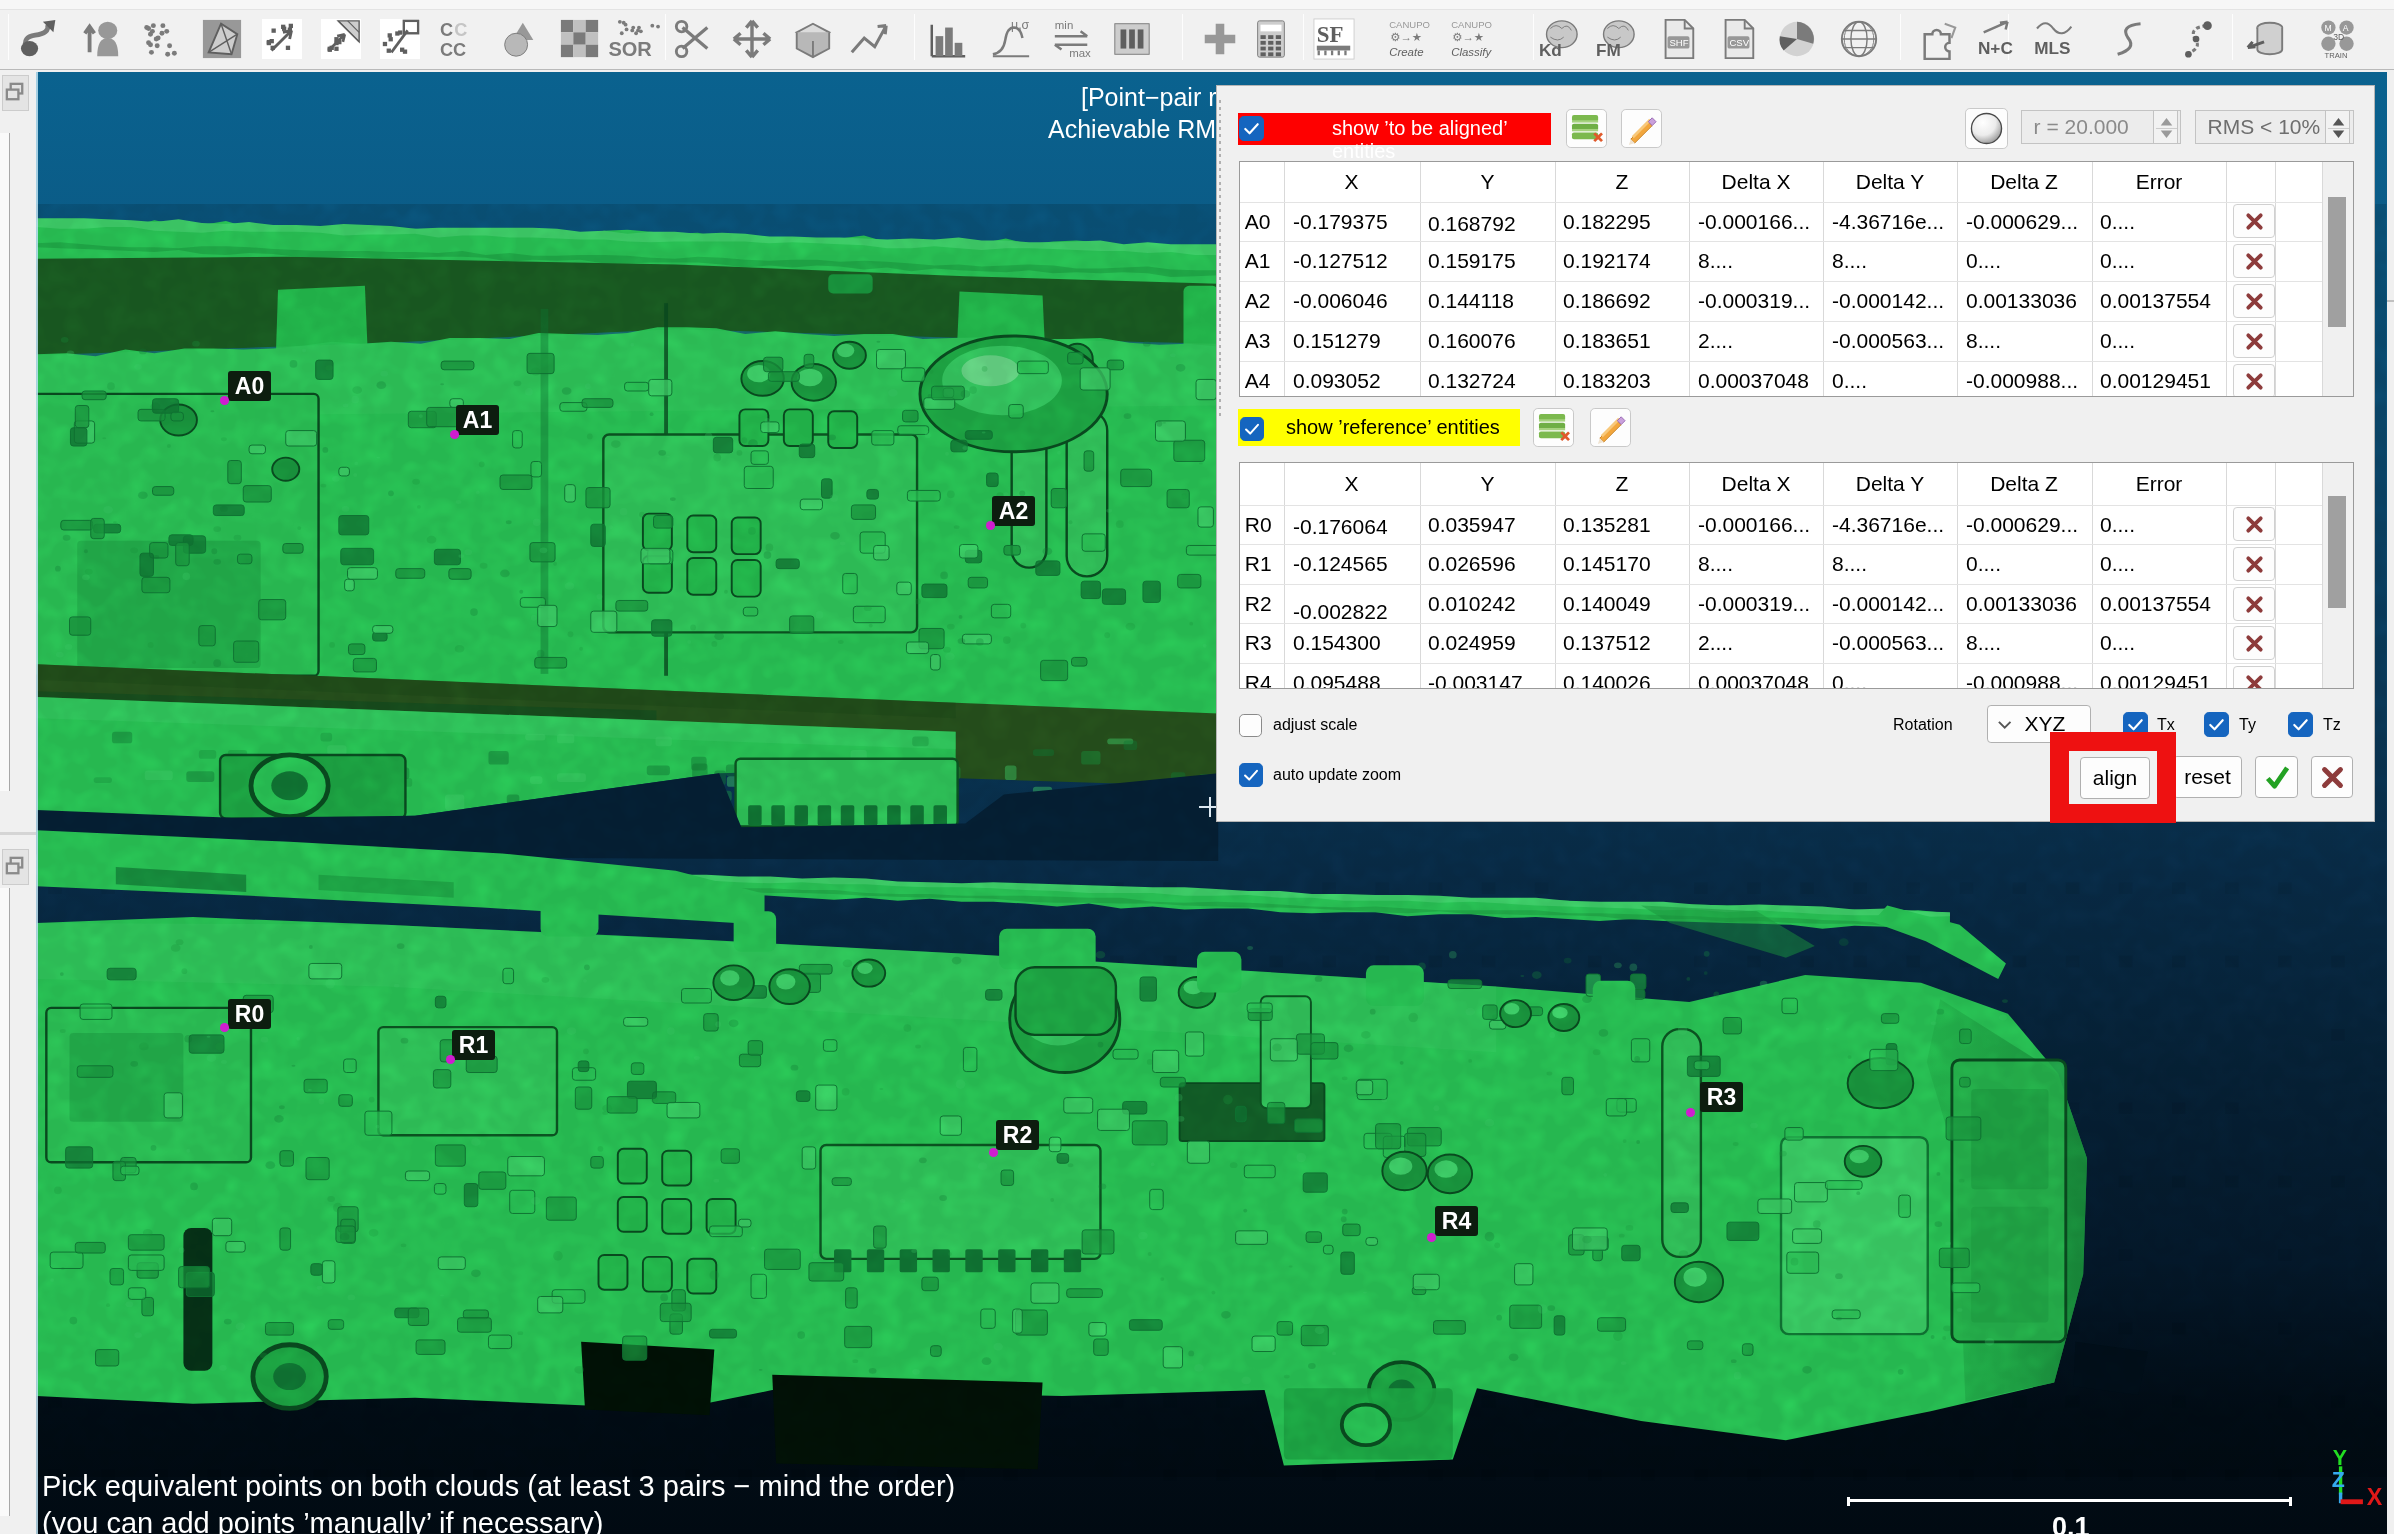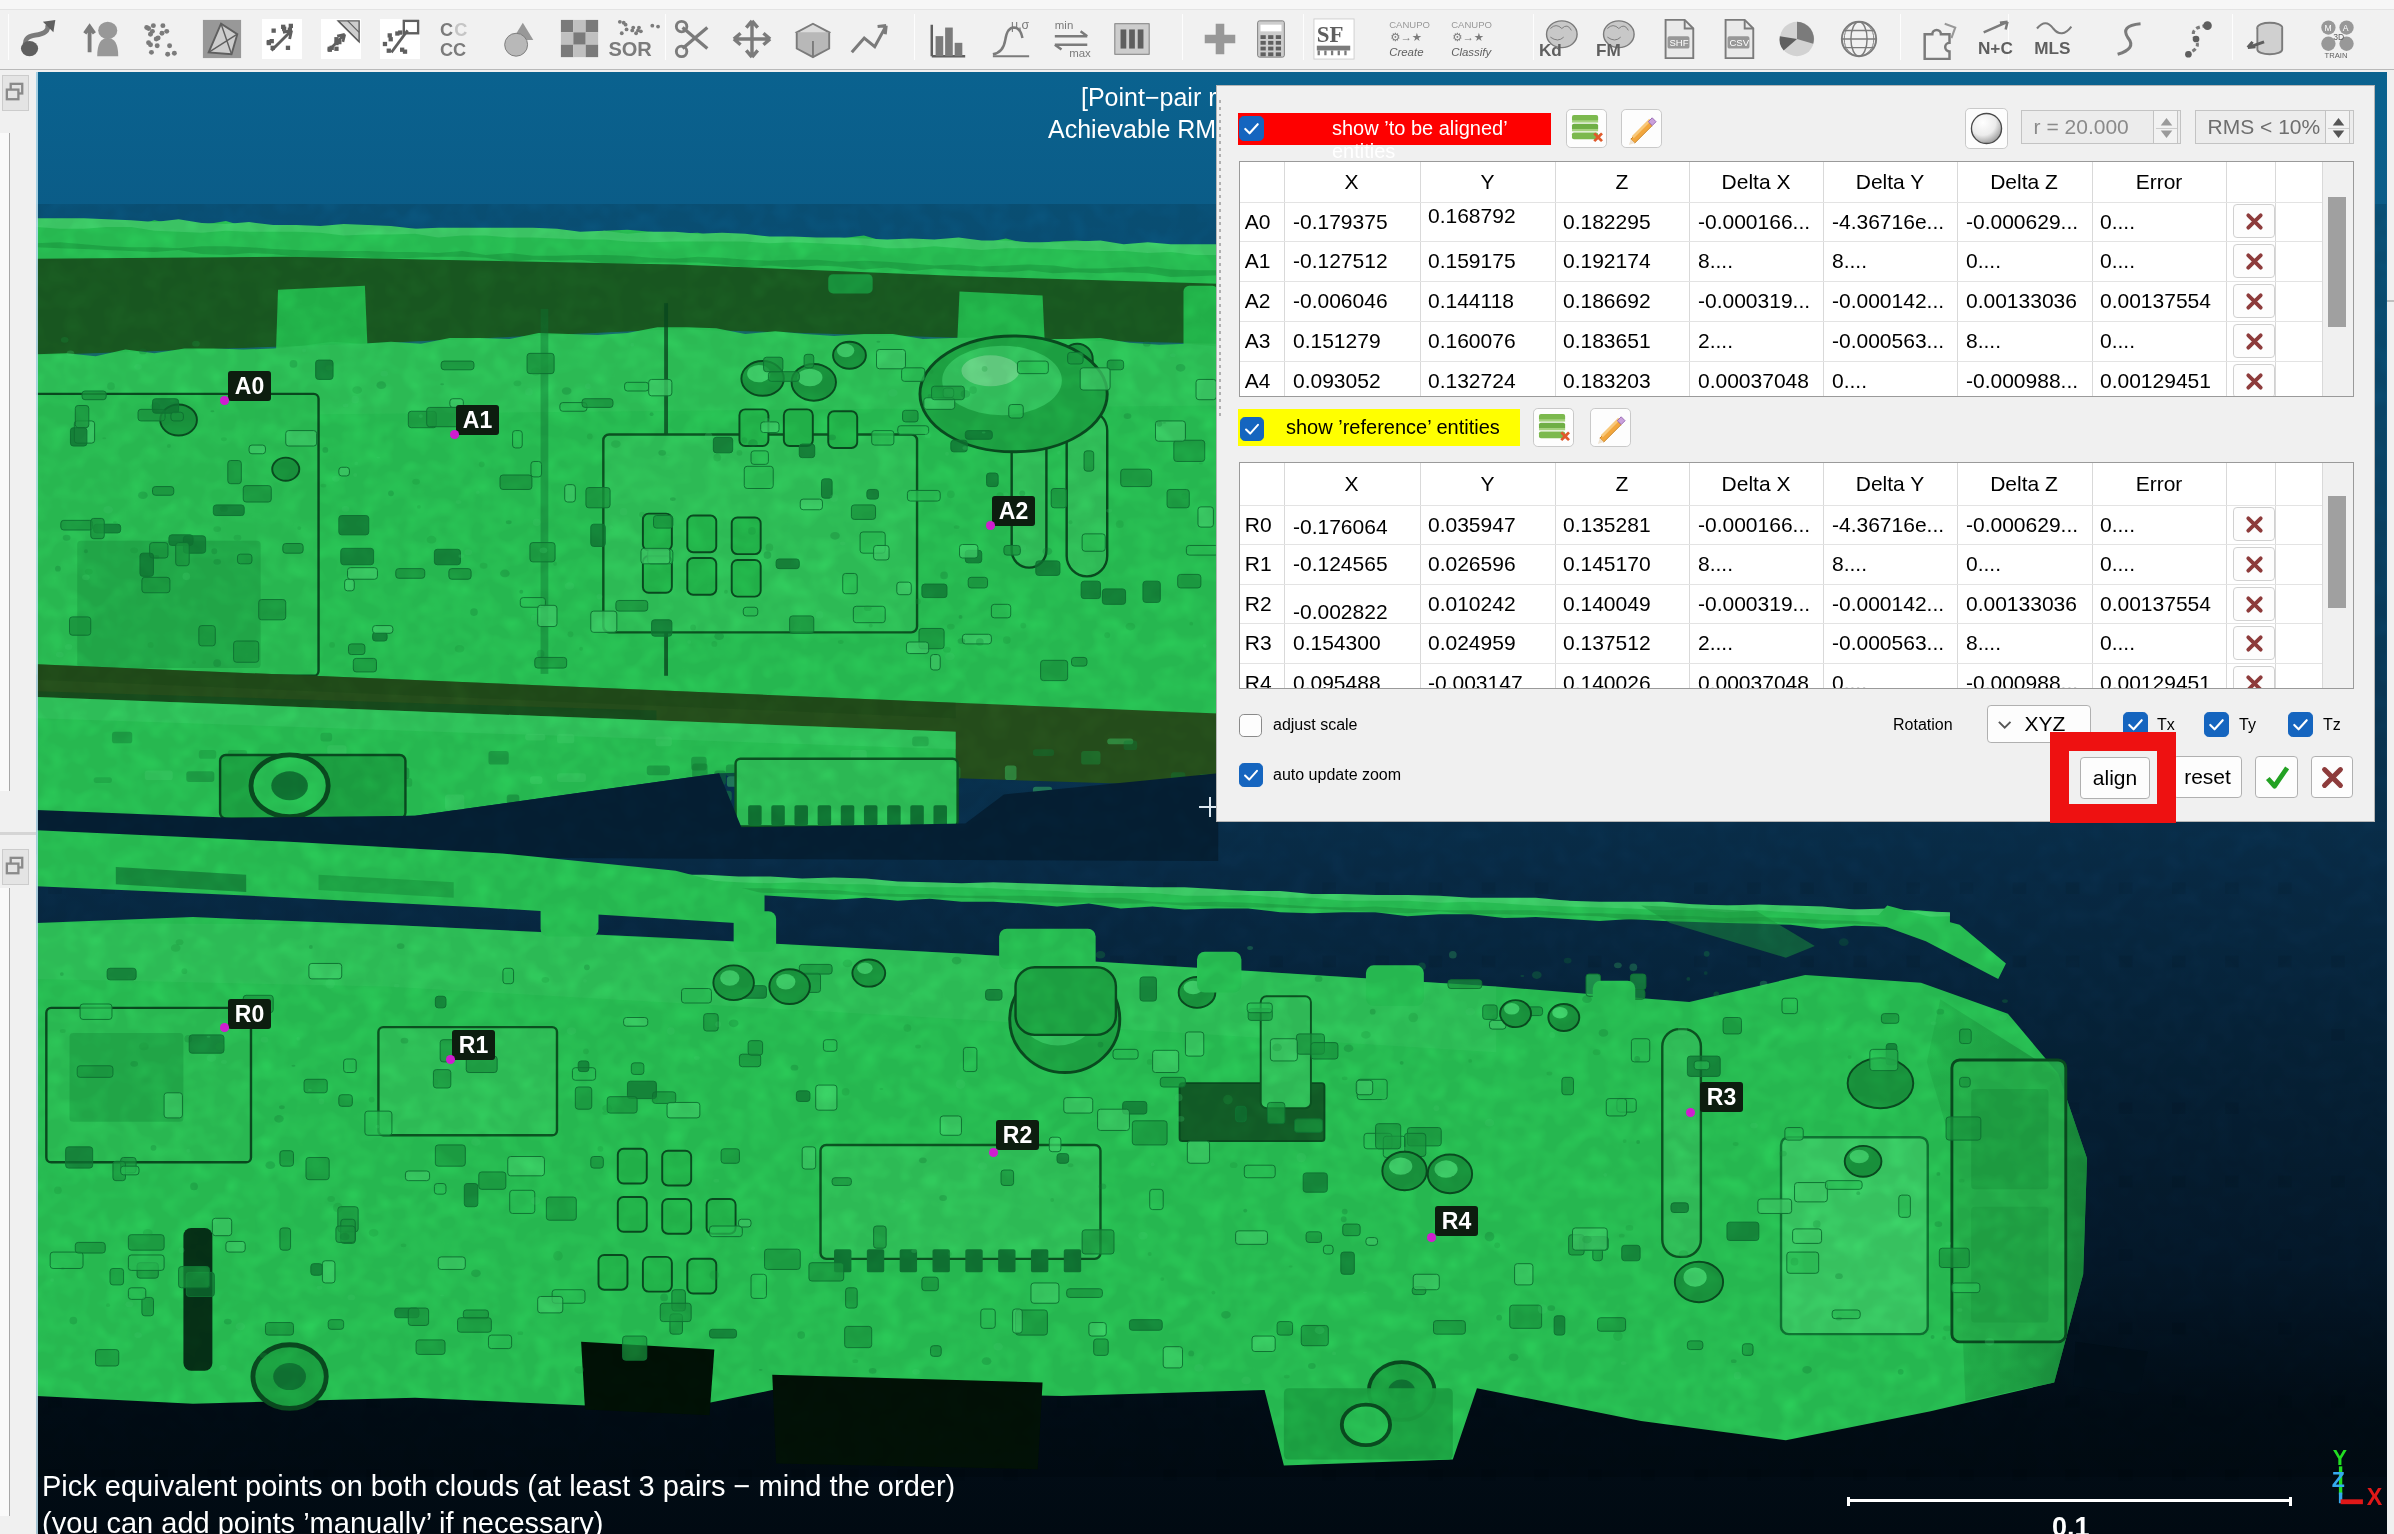--- a/index.html
+++ b/index.html
@@ -1702,21 +1702,21 @@
         <div class="hln" style="top:199px"></div>
         <div class="hc" style="left:44px;top:0;width:135px;height:40px">X</div>
         <div class="hc" style="left:180px;top:0;width:135px;height:40px">Y</div>
         <div class="hc" style="left:315px;top:0;width:134px;height:40px">Z</div>
         <div class="hc" style="left:449px;top:0;width:134px;height:40px">Delta X</div>
         <div class="hc" style="left:583px;top:0;width:134px;height:40px">Delta Y</div>
         <div class="hc" style="left:717px;top:0;width:134px;height:40px">Delta Z</div>
         <div class="hc" style="left:852px;top:0;width:134px;height:40px">Error</div>
         <div class="rl" style="left:4.8px;top:40px;height:40px">A0</div>
         <div class="cv" style="left:53px;top:40px;height:40px">-0.179375</div>
-        <div class="cv" style="left:188px;top:28px;height:52px">0.168792</div>
+        <div class="cv" style="left:188px;top:36px;height:52px">0.168792</div>
         <div class="cv" style="left:323px;top:40px;height:40px">0.182295</div>
         <div class="cv" style="left:458px;top:40px;height:40px">-0.000166...</div>
         <div class="cv" style="left:592px;top:40px;height:40px">-4.36716e...</div>
         <div class="cv" style="left:726px;top:40px;height:40px">-0.000629...</div>
         <div class="cv" style="left:860px;top:40px;height:40px">0....</div>
         <div class="xbtn" style="left:993px;top:42px">
           <svg width="21" height="21" viewBox="0 0 22 22">
             <path d="M4.5 4.5 L17.5 17.5 M17.5 4.5 L4.5 17.5" stroke="#8d3b3b" stroke-width="4" stroke-linecap="round"></path>
           </svg>
         </div>

